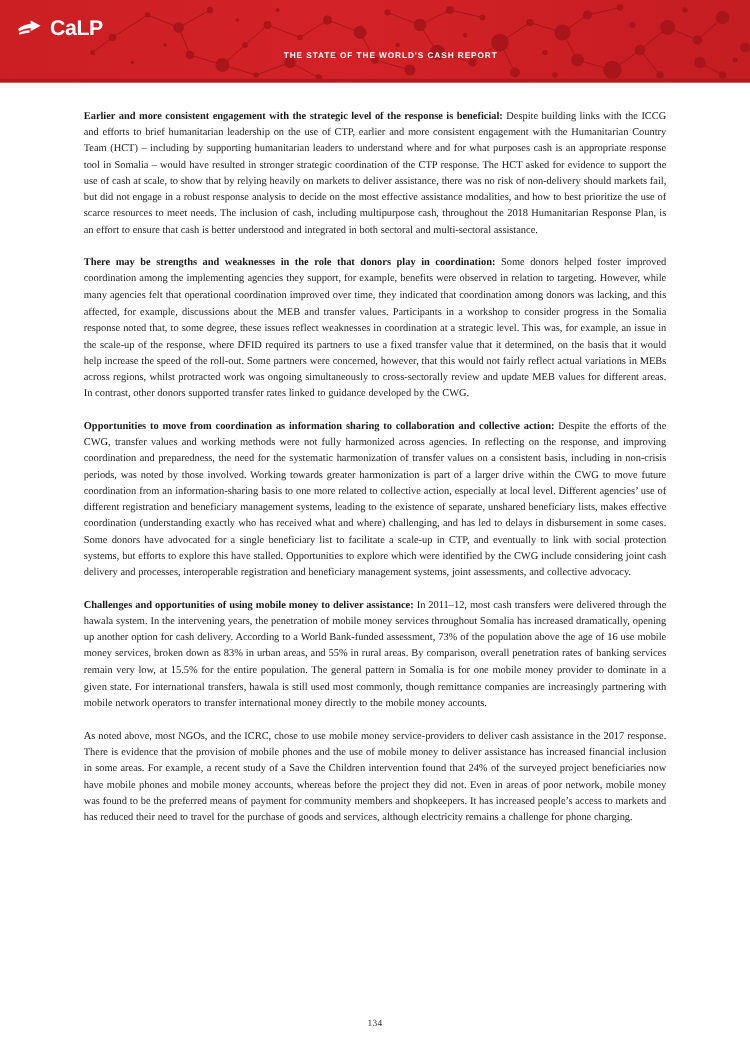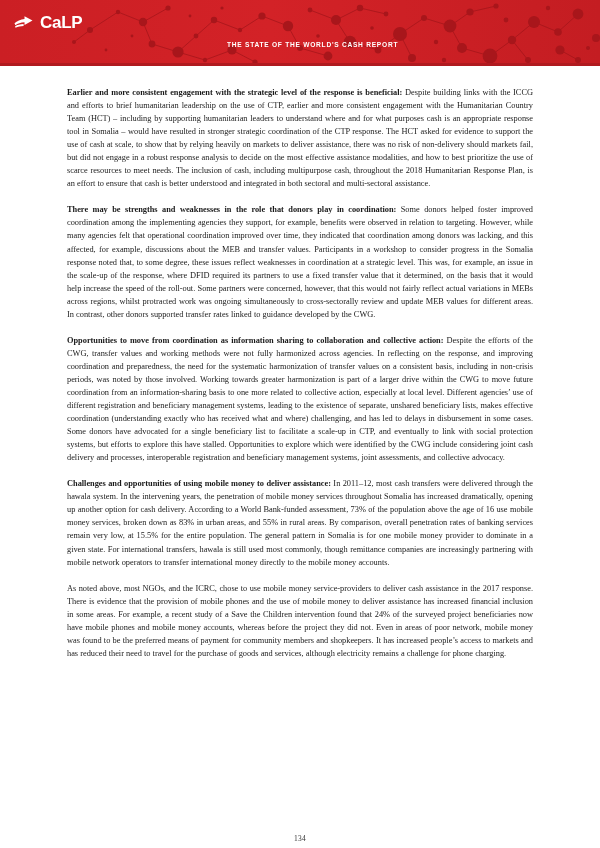--- a/index.html
+++ b/index.html
@@ -118,21 +118,20 @@
   .page-number {
     position: absolute;
     left: 0;
     right: 0;
     top: 814px;
     text-align: center;
     font-family: "Liberation Serif", "DejaVu Serif", serif;
     font-size: 7.5px;
     color: #333333;
     letter-spacing: 0.2px;
-    margin-top: 20px;
   }
 </style>
 </head>
 <body>
 
 <div class="banner">
 
   <svg class="banner-svg" viewBox="0 0 600 66" aria-hidden="true">
     <defs>
       <linearGradient id="bgGrad" x1="0" y1="0" x2="1" y2="0">

